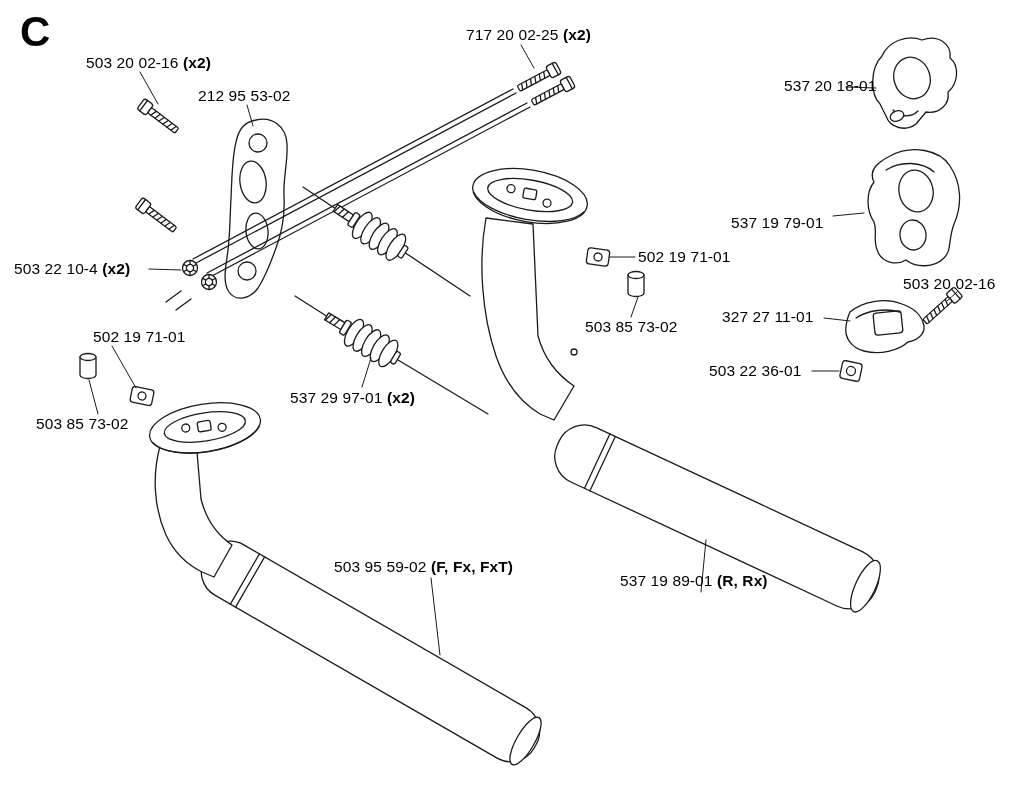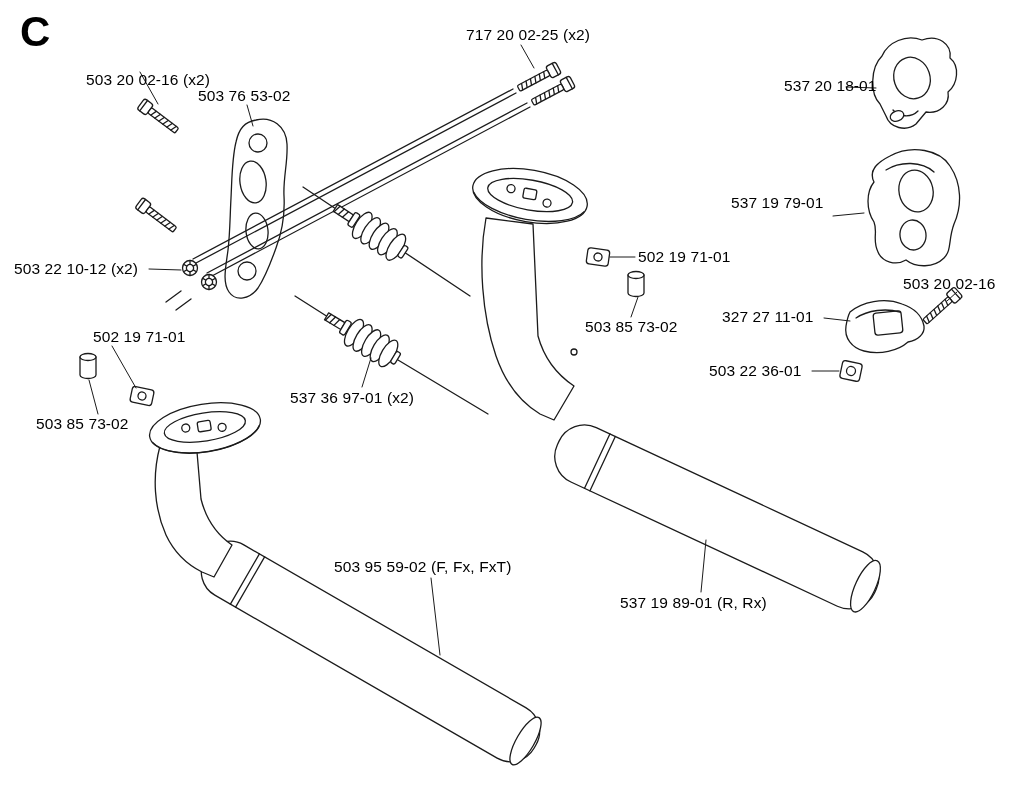--- a/index.html
+++ b/index.html
@@ -11,21 +11,21 @@
   }
   .art { position:absolute; left:0; top:0; width:1024px; height:786px; }
   .section-letter {
     position:absolute; left:20px; top:8px;
     font-size:42px; font-weight:bold; color:#000;
   }
   .part-label {
     position:absolute; font-size:15.5px; color:#000;
     white-space:nowrap; letter-spacing:0.1px; line-height:1.15;
   }
-  .part-label .qty { font-weight:normal; }
+  .part-label .qty { font-weight:bold; }
 </style>
 </head>
 <body>
 
 <div class="canvas">
 
   <svg class="art" viewBox="0 0 1024 786" aria-hidden="true">
     <defs>
       <g id="screw-sym">
         <rect x="-14" y="-6.5" width="11" height="13" rx="2.5" fill="#fff"></rect>
@@ -205,78 +205,78 @@
         <line x1="631" y1="317" x2="638" y2="297"></line>
         <line x1="362" y1="387" x2="371" y2="358"></line>
         <line x1="431" y1="578" x2="440" y2="655"></line>
         <line x1="701" y1="592" x2="706" y2="540"></line>
       </g>
     </g>
   </svg>
 
   <div class="section-letter">C</div>
 
-  <div class="part-label" style="left:86px;top:71px">
+  <div class="part-label" style="left:86px;top:54px">
     <span>503 20 02-16</span>
     <span class="qty">(x2)</span>
   </div>
   <div class="part-label" style="left:198px;top:87px">
-    <span>503 76 53-02</span>
+    <span>212 95 53-02</span>
     <span class="qty"></span>
   </div>
   <div class="part-label" style="left:466px;top:26px">
     <span>717 20 02-25</span>
     <span class="qty">(x2)</span>
   </div>
   <div class="part-label" style="left:784px;top:77px">
     <span>537 20 18-01</span>
     <span class="qty"></span>
   </div>
-  <div class="part-label" style="left:731px;top:194px">
+  <div class="part-label" style="left:731px;top:214px">
     <span>537 19 79-01</span>
     <span class="qty"></span>
   </div>
   <div class="part-label" style="left:903px;top:275px">
     <span>503 20 02-16</span>
     <span class="qty"></span>
   </div>
   <div class="part-label" style="left:722px;top:308px">
     <span>327 27 11-01</span>
     <span class="qty"></span>
   </div>
   <div class="part-label" style="left:709px;top:362px">
     <span>503 22 36-01</span>
     <span class="qty"></span>
   </div>
   <div class="part-label" style="left:14px;top:260px">
-    <span>503 22 10-12</span>
+    <span>503 22 10-4</span>
     <span class="qty">(x2)</span>
   </div>
   <div class="part-label" style="left:93px;top:328px">
     <span>502 19 71-01</span>
     <span class="qty"></span>
   </div>
   <div class="part-label" style="left:36px;top:415px">
     <span>503 85 73-02</span>
     <span class="qty"></span>
   </div>
   <div class="part-label" style="left:638px;top:248px">
     <span>502 19 71-01</span>
     <span class="qty"></span>
   </div>
   <div class="part-label" style="left:585px;top:318px">
     <span>503 85 73-02</span>
     <span class="qty"></span>
   </div>
   <div class="part-label" style="left:290px;top:389px">
-    <span>537 36 97-01</span>
+    <span>537 29 97-01</span>
     <span class="qty">(x2)</span>
   </div>
   <div class="part-label" style="left:334px;top:558px">
     <span>503 95 59-02</span>
     <span class="qty">(F, Fx, FxT)</span>
   </div>
-  <div class="part-label" style="left:620px;top:594px">
+  <div class="part-label" style="left:620px;top:572px">
     <span>537 19 89-01</span>
     <span class="qty">(R, Rx)</span>
   </div>
 
 </div>
 
 </body></html>

